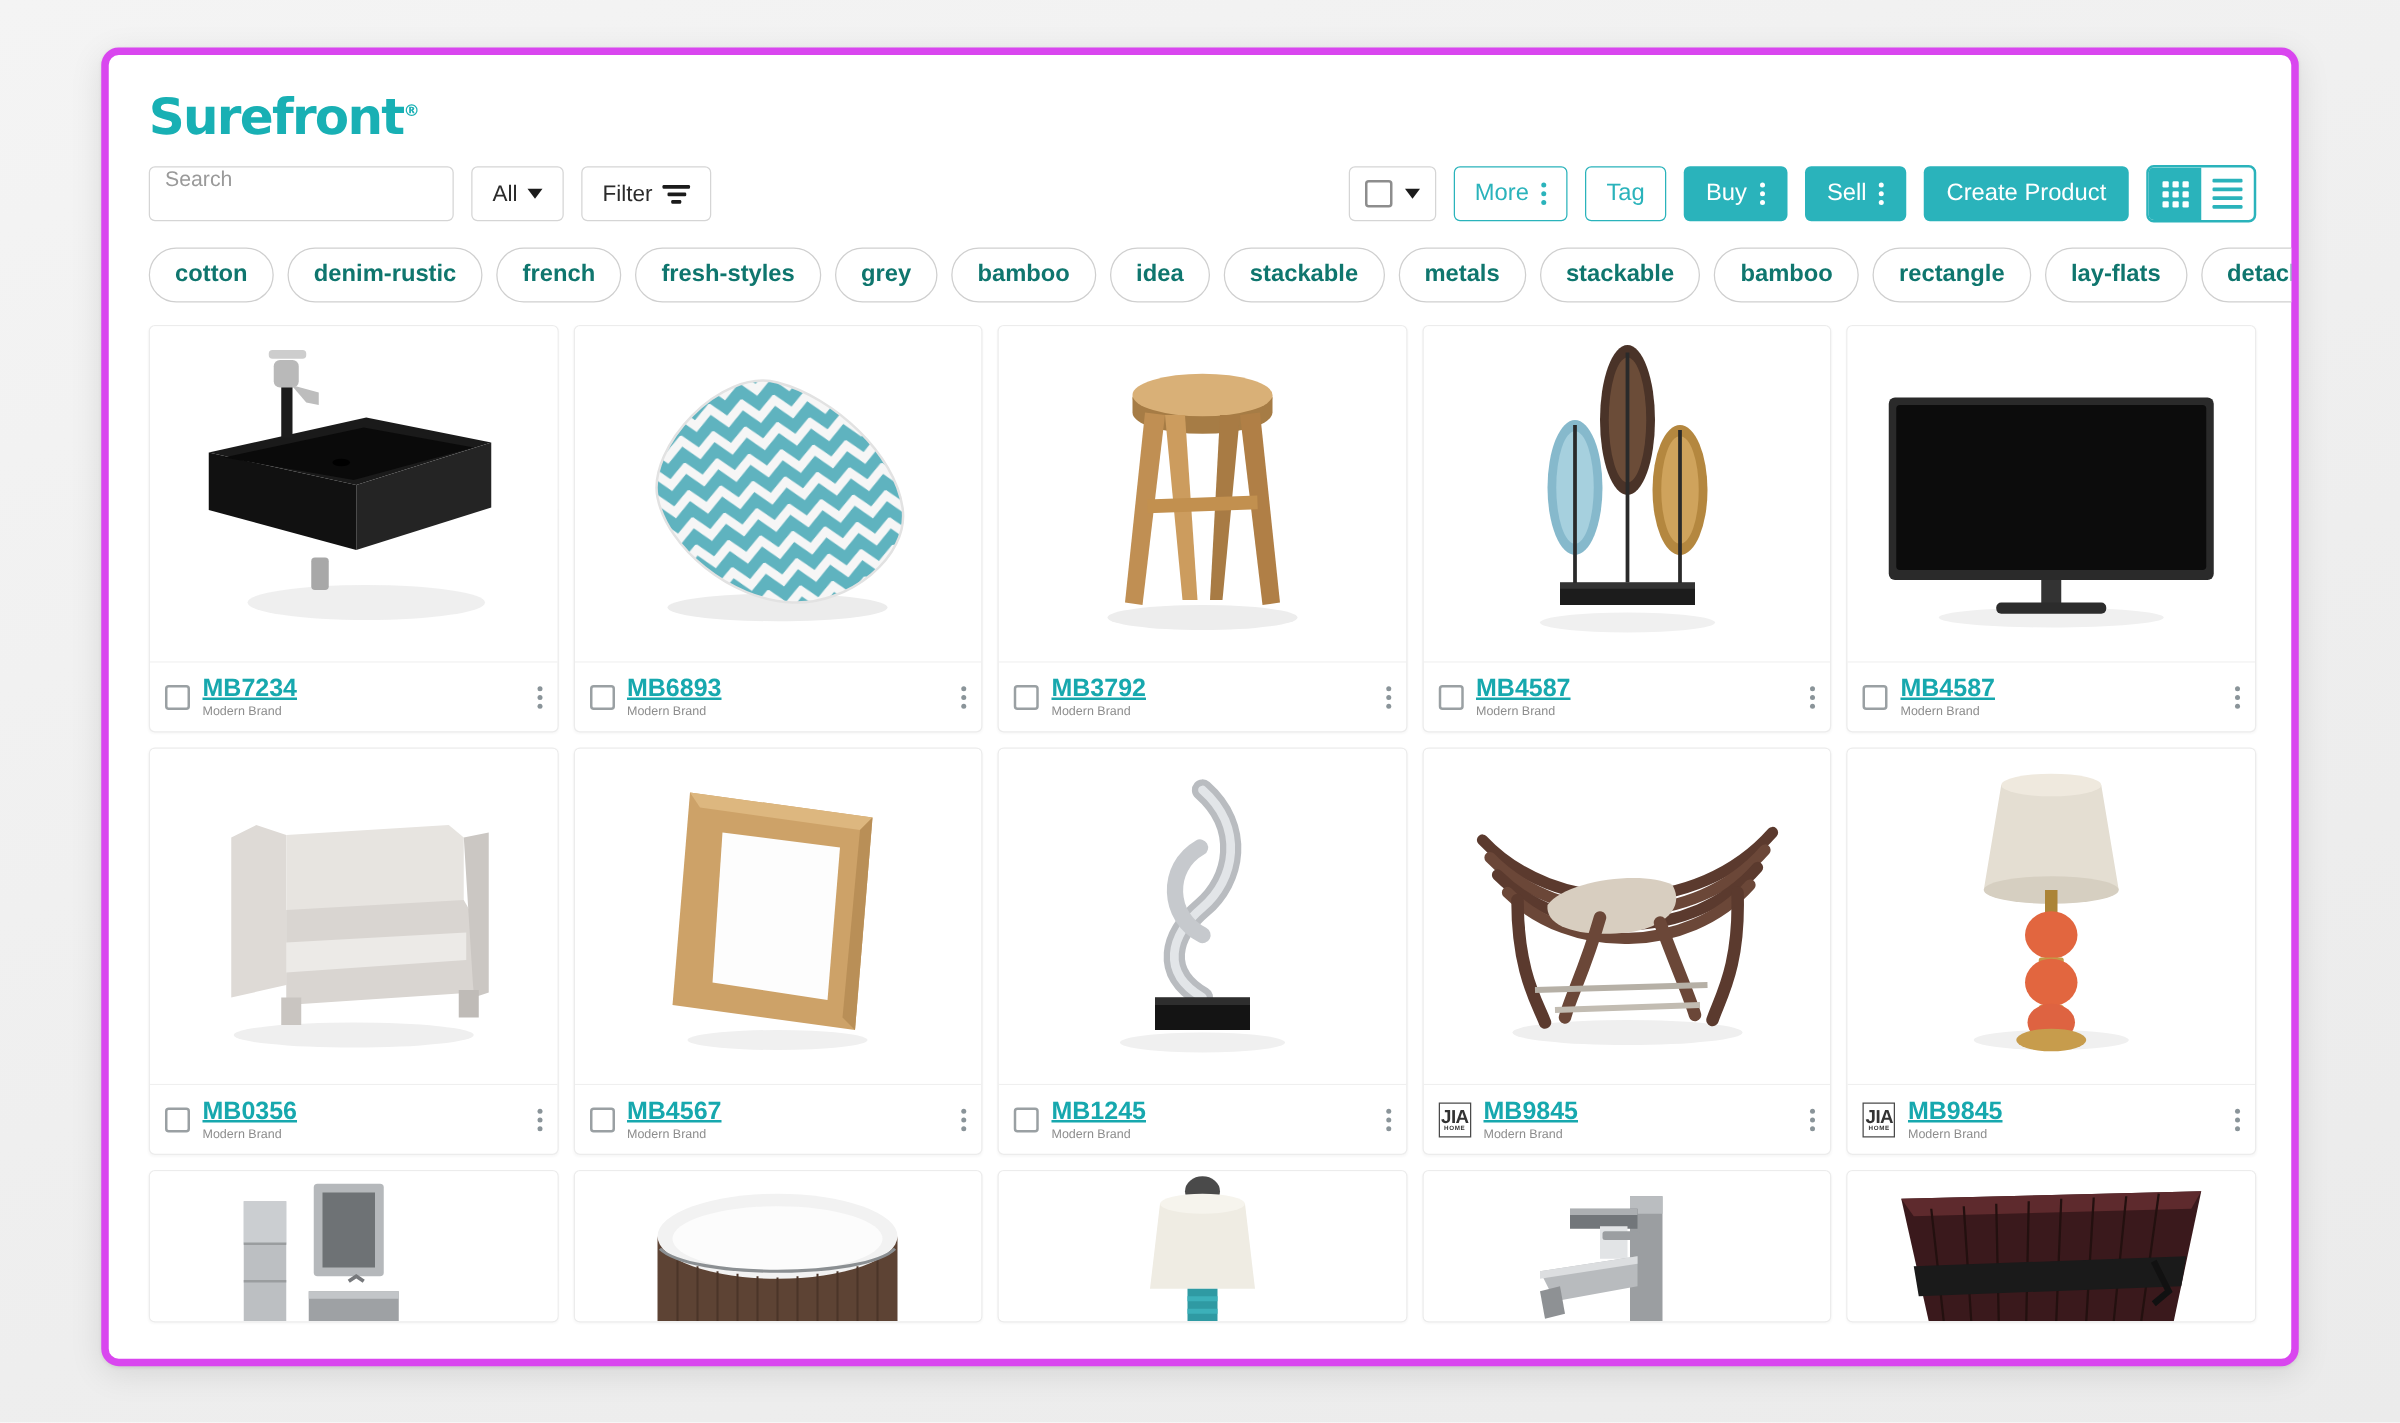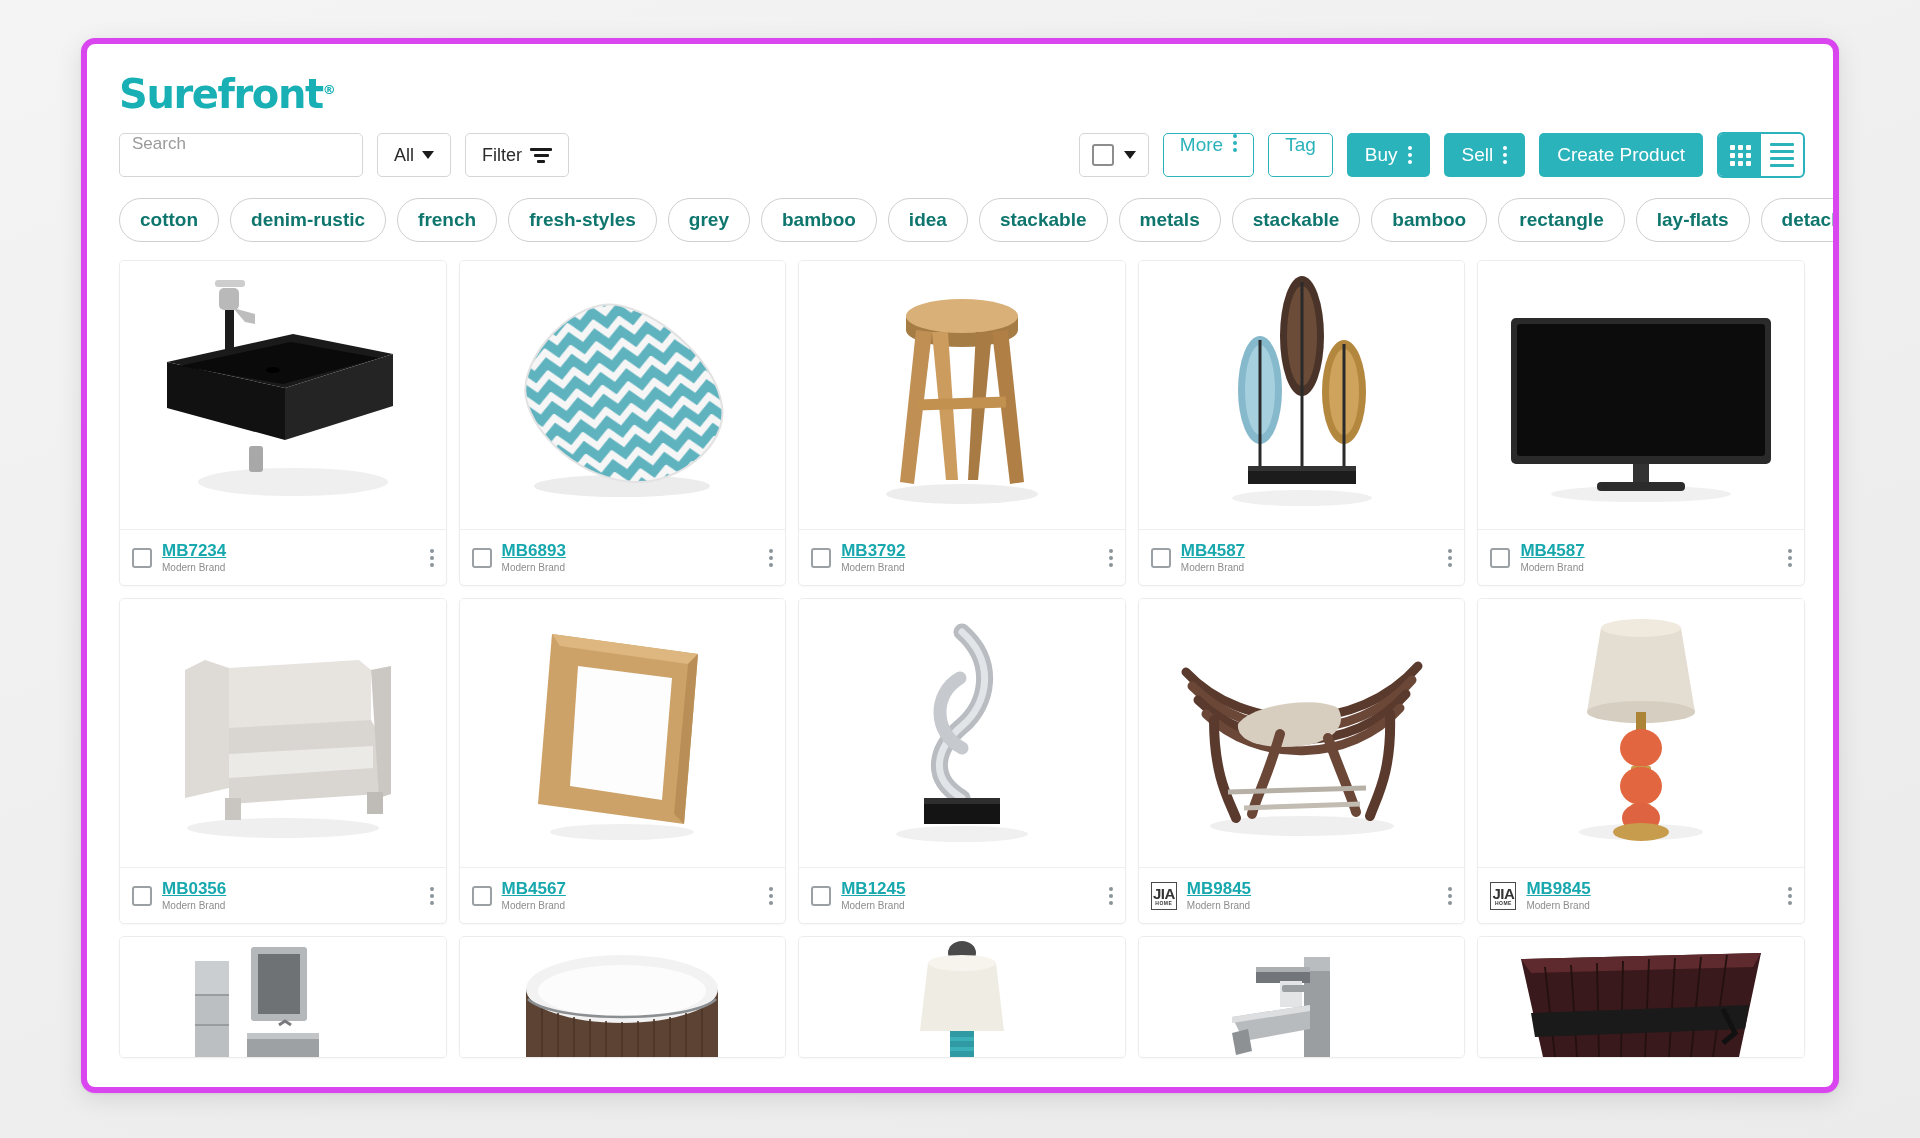--- a/index.html
+++ b/index.html
@@ -155,21 +155,21 @@
   }
 
   .btn-outline {
     height: 44px;
     border: 1px solid #2ab3bb;
     border-radius: 5px;
     background: #fff;
     color: #2ab3bb;
     font-size: 19px;
     display: flex;
-    align-items: flex-start;
+    align-items: center;
     gap: 10px;
     padding: 0 16px;
     cursor: pointer;
     font-family: "Liberation Sans", sans-serif;
     white-space: nowrap;
   }
   .btn-solid {
     height: 44px;
     border: none;
     border-radius: 5px;
@@ -303,21 +303,21 @@
     flex-direction: column;
     align-items: center;
     justify-content: center;
     line-height: 1;
   }
   .brandmark .bm1 { font-size: 15px; font-weight: 700; color: #333; letter-spacing: -0.5px; }
   .brandmark .bm2 { font-size: 5px; font-weight: 700; color: #333; letter-spacing: 0.5px; }
 
   .foot-text { flex: 1; display: flex; flex-direction: column; gap: 2px; min-width: 0; }
   .sku {
-    font-size: 17px;
+    font-size: 20px;
     font-weight: 700;
     color: #17a8ae;
     text-decoration: underline;
     cursor: pointer;
     line-height: 1.1;
   }
   .brandname {
     font-size: 10px;
     color: #8d8d8d;
     line-height: 1.1;

